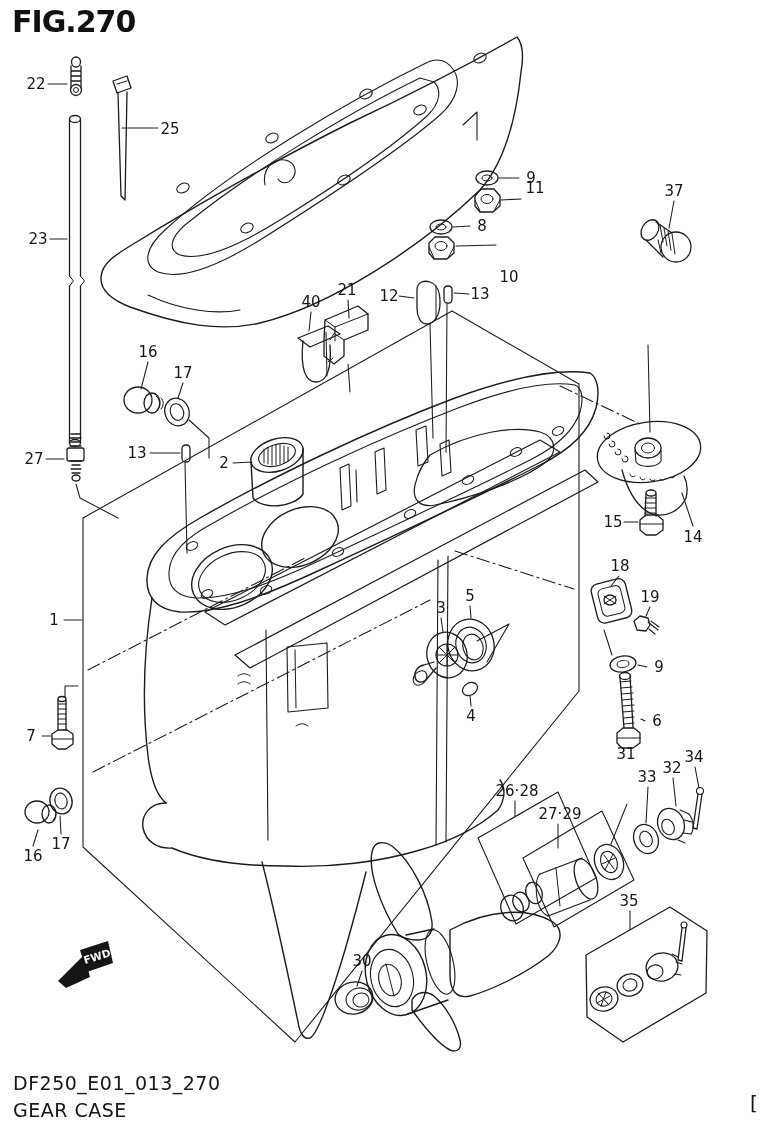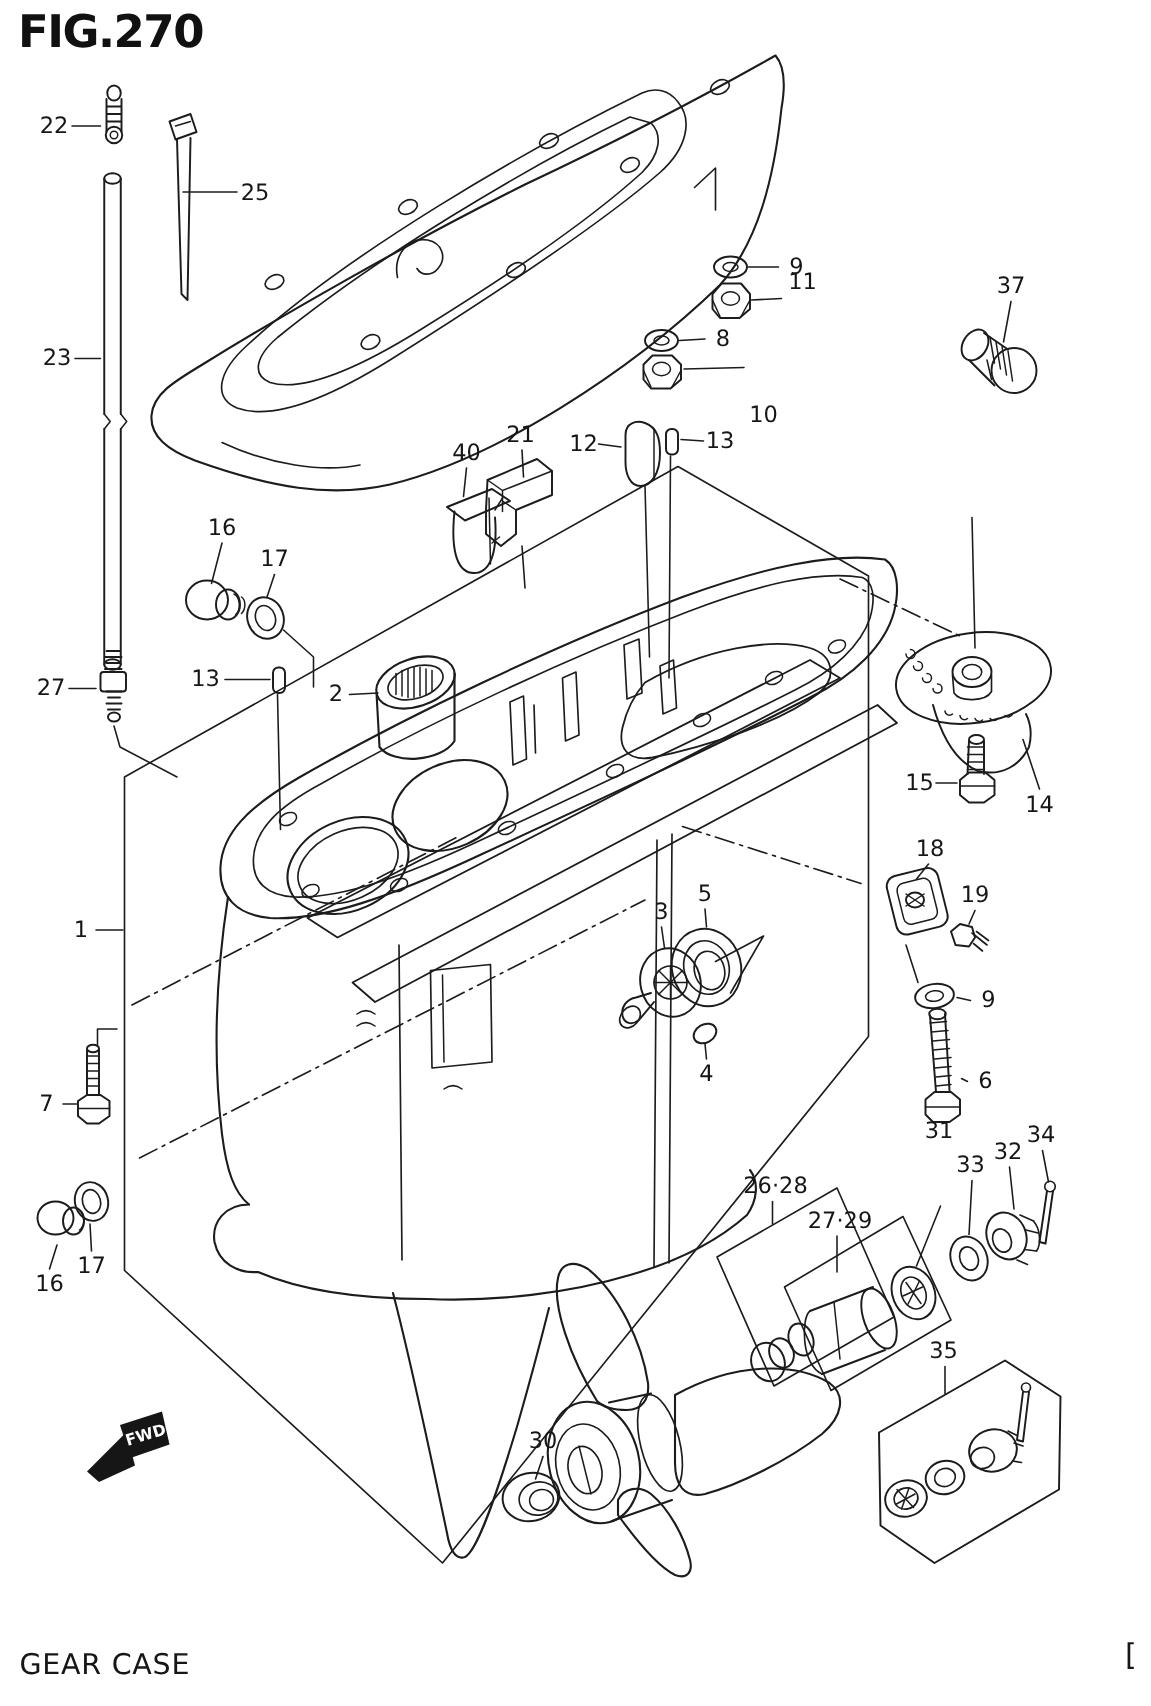--- a/index.html
+++ b/index.html
@@ -453,15 +453,16 @@
       <div class="callout" style="left: 517px; top: 791px;">26·28</div>
       <div class="callout" style="left: 560px; top: 814px; text-align: right;">27·29</div>
       <div class="callout" style="left: 626px; top: 754px;">31</div>
       <div class="callout" style="left: 647px; top: 777px;">33</div>
       <div class="callout" style="left: 672px; top: 768px;">32</div>
       <div class="callout" style="left: 694px; top: 757px;">34</div>
       <div class="callout" style="left: 362px; top: 961px;">30</div>
       <div class="callout" style="left: 629px; top: 901px;">35</div>
     </div>
 
+  <div class="caption code">DF250_E01_013_270</div>
   <div class="caption name">GEAR CASE</div>
   <div class="corner-mark">[</div>
 </div>
 
 </body></html>

